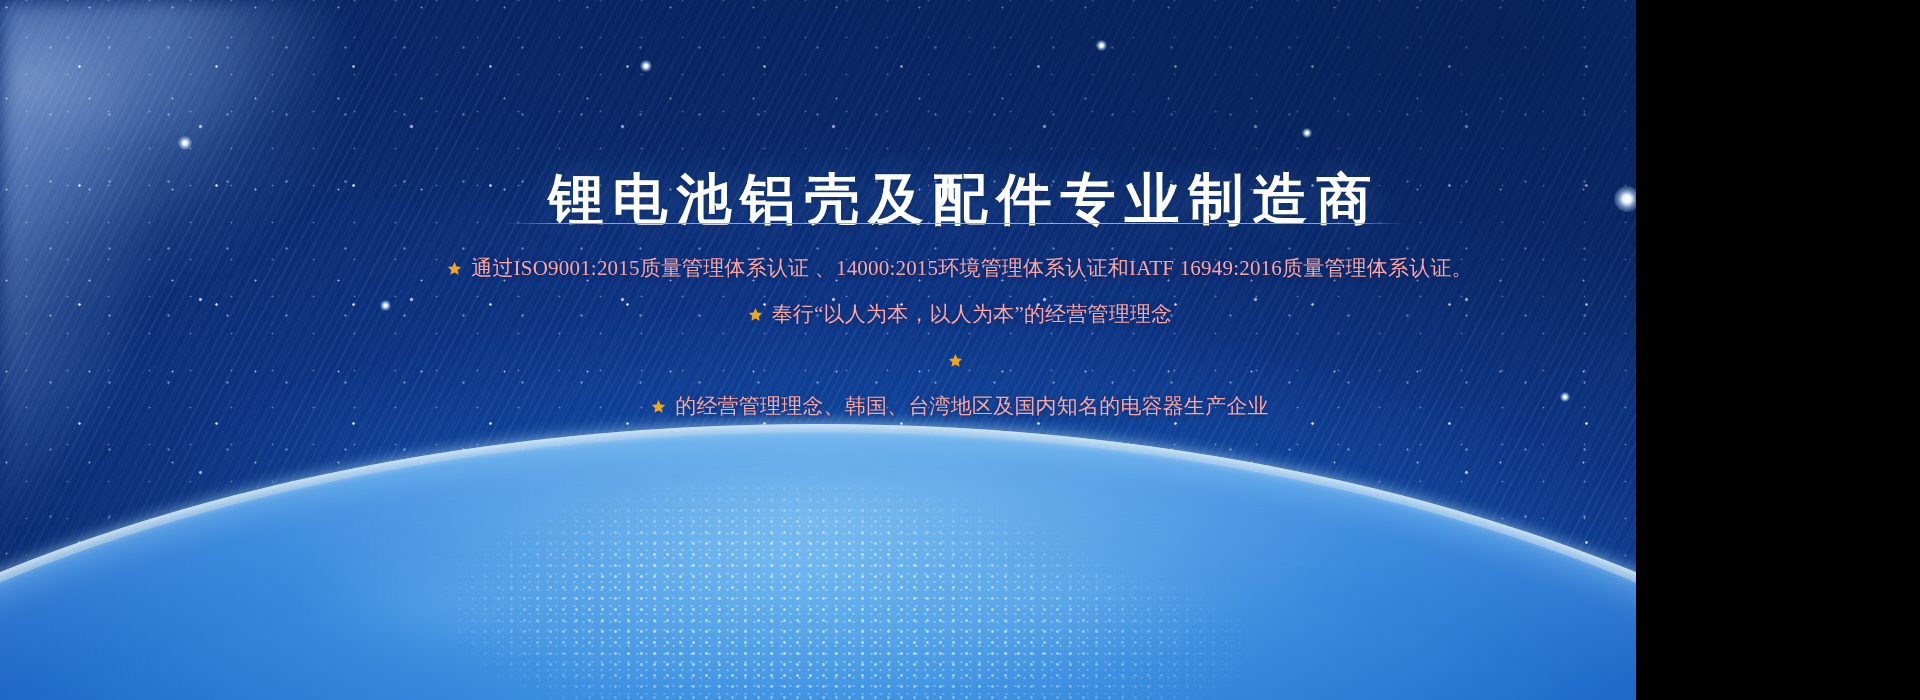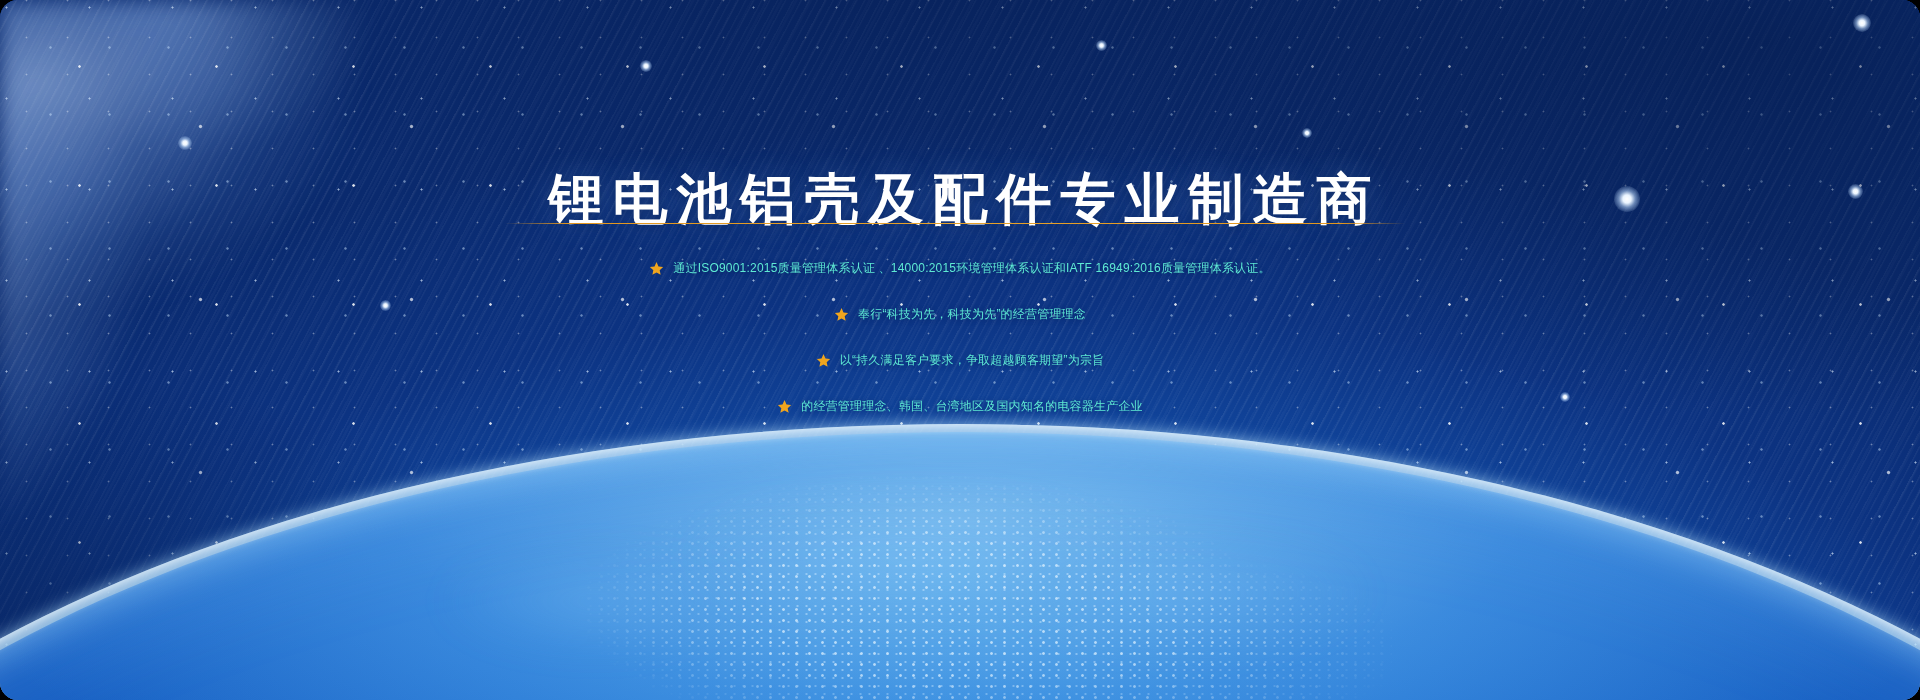--- a/index.html
+++ b/index.html
@@ -2,26 +2,25 @@
 <html><head>
 <meta charset="utf-8">
 <style>
   html, body {
     margin: 0;
     padding: 0;
     background: #000;
   }
   #banner {
     position: relative;
-    width: 1920px;
+    width: 1636px;
     height: 700px;
     overflow: hidden;
     font-family: "Liberation Sans", "DejaVu Sans", sans-serif;
     background: #0d3d8f;
-    border-radius: 18px;
   }
 
   
   .layer { position: absolute; inset: 0; }
 
   .sky-base {
     background:
       radial-gradient(ellipse 1400px 700px at 52% 118%, #7fc6f2 0%, #3f9ede 14%, #1d63c2 34%, #11479f 55%, #0c3382 75%, #0a2a6e 100%),
       linear-gradient(180deg, #0a2d7a 0%, #0e3d92 30%, #1250a8 55%, #1258b4 72%, #0f57b0 100%);
   }
@@ -208,25 +207,26 @@
     flex: 0 0 auto;
     display: inline-block;
     width: 15px;
     height: 15px;
     margin-right: 9px;
     position: relative;
     top: 0px;
   }
   .star-icon svg { display: block; }
   .bullet-text {
-    color: #5eead4;
-    font-size: 12px;
+    color: #fca5a5;
+    font-size: 21px;
     font-weight: 400;
     letter-spacing: .2px;
     text-shadow: 0 1px 5px rgba(4,28,80,0.6);
+    font-family: Liberation Serif, serif;
   }
 </style>
 </head>
 <body>
 
 <div id="banner">
 
   <div class="layer sky-base"></div>
   <div class="layer nebula"></div>
   <div class="layer streaks"></div>
@@ -271,30 +271,29 @@
         </span>
         <span class="bullet-text">通过ISO9001:2015质量管理体系认证 、14000:2015环境管理体系认证和IATF 16949:2016质量管理体系认证。</span>
       </div>
 
       <div class="bullet-row">
         <span class="star-icon">
           <svg width="15" height="15" viewBox="0 0 24 24">
               <polygon points="12,1.6 15.2,8.6 22.6,9.5 17.1,14.6 18.6,22 12,18.3 5.4,22 6.9,14.6 1.4,9.5 8.8,8.6" fill="#f0a51e"></polygon>
             </svg>
         </span>
-        <span class="bullet-text">奉行“科技为先，科技为先”的经营管理理念</span>
+        <span class="bullet-text">奉行“以人为本，以人为本”的经营管理理念</span>
       </div>
 
       <div class="bullet-row">
         <span class="star-icon">
           <svg width="15" height="15" viewBox="0 0 24 24">
               <polygon points="12,1.6 15.2,8.6 22.6,9.5 17.1,14.6 18.6,22 12,18.3 5.4,22 6.9,14.6 1.4,9.5 8.8,8.6" fill="#f0a51e"></polygon>
             </svg>
         </span>
-        <span class="bullet-text">以“持久满足客户要求，争取超越顾客期望”为宗旨</span>
       </div>
 
 
       <div class="bullet-row">
         <span class="star-icon">
           <svg width="15" height="15" viewBox="0 0 24 24">
               <polygon points="12,1.6 15.2,8.6 22.6,9.5 17.1,14.6 18.6,22 12,18.3 5.4,22 6.9,14.6 1.4,9.5 8.8,8.6" fill="#f0a51e"></polygon>
             </svg>
         </span>
         <span class="bullet-text">的经营管理理念、韩国、台湾地区及国内知名的电容器生产企业</span>

